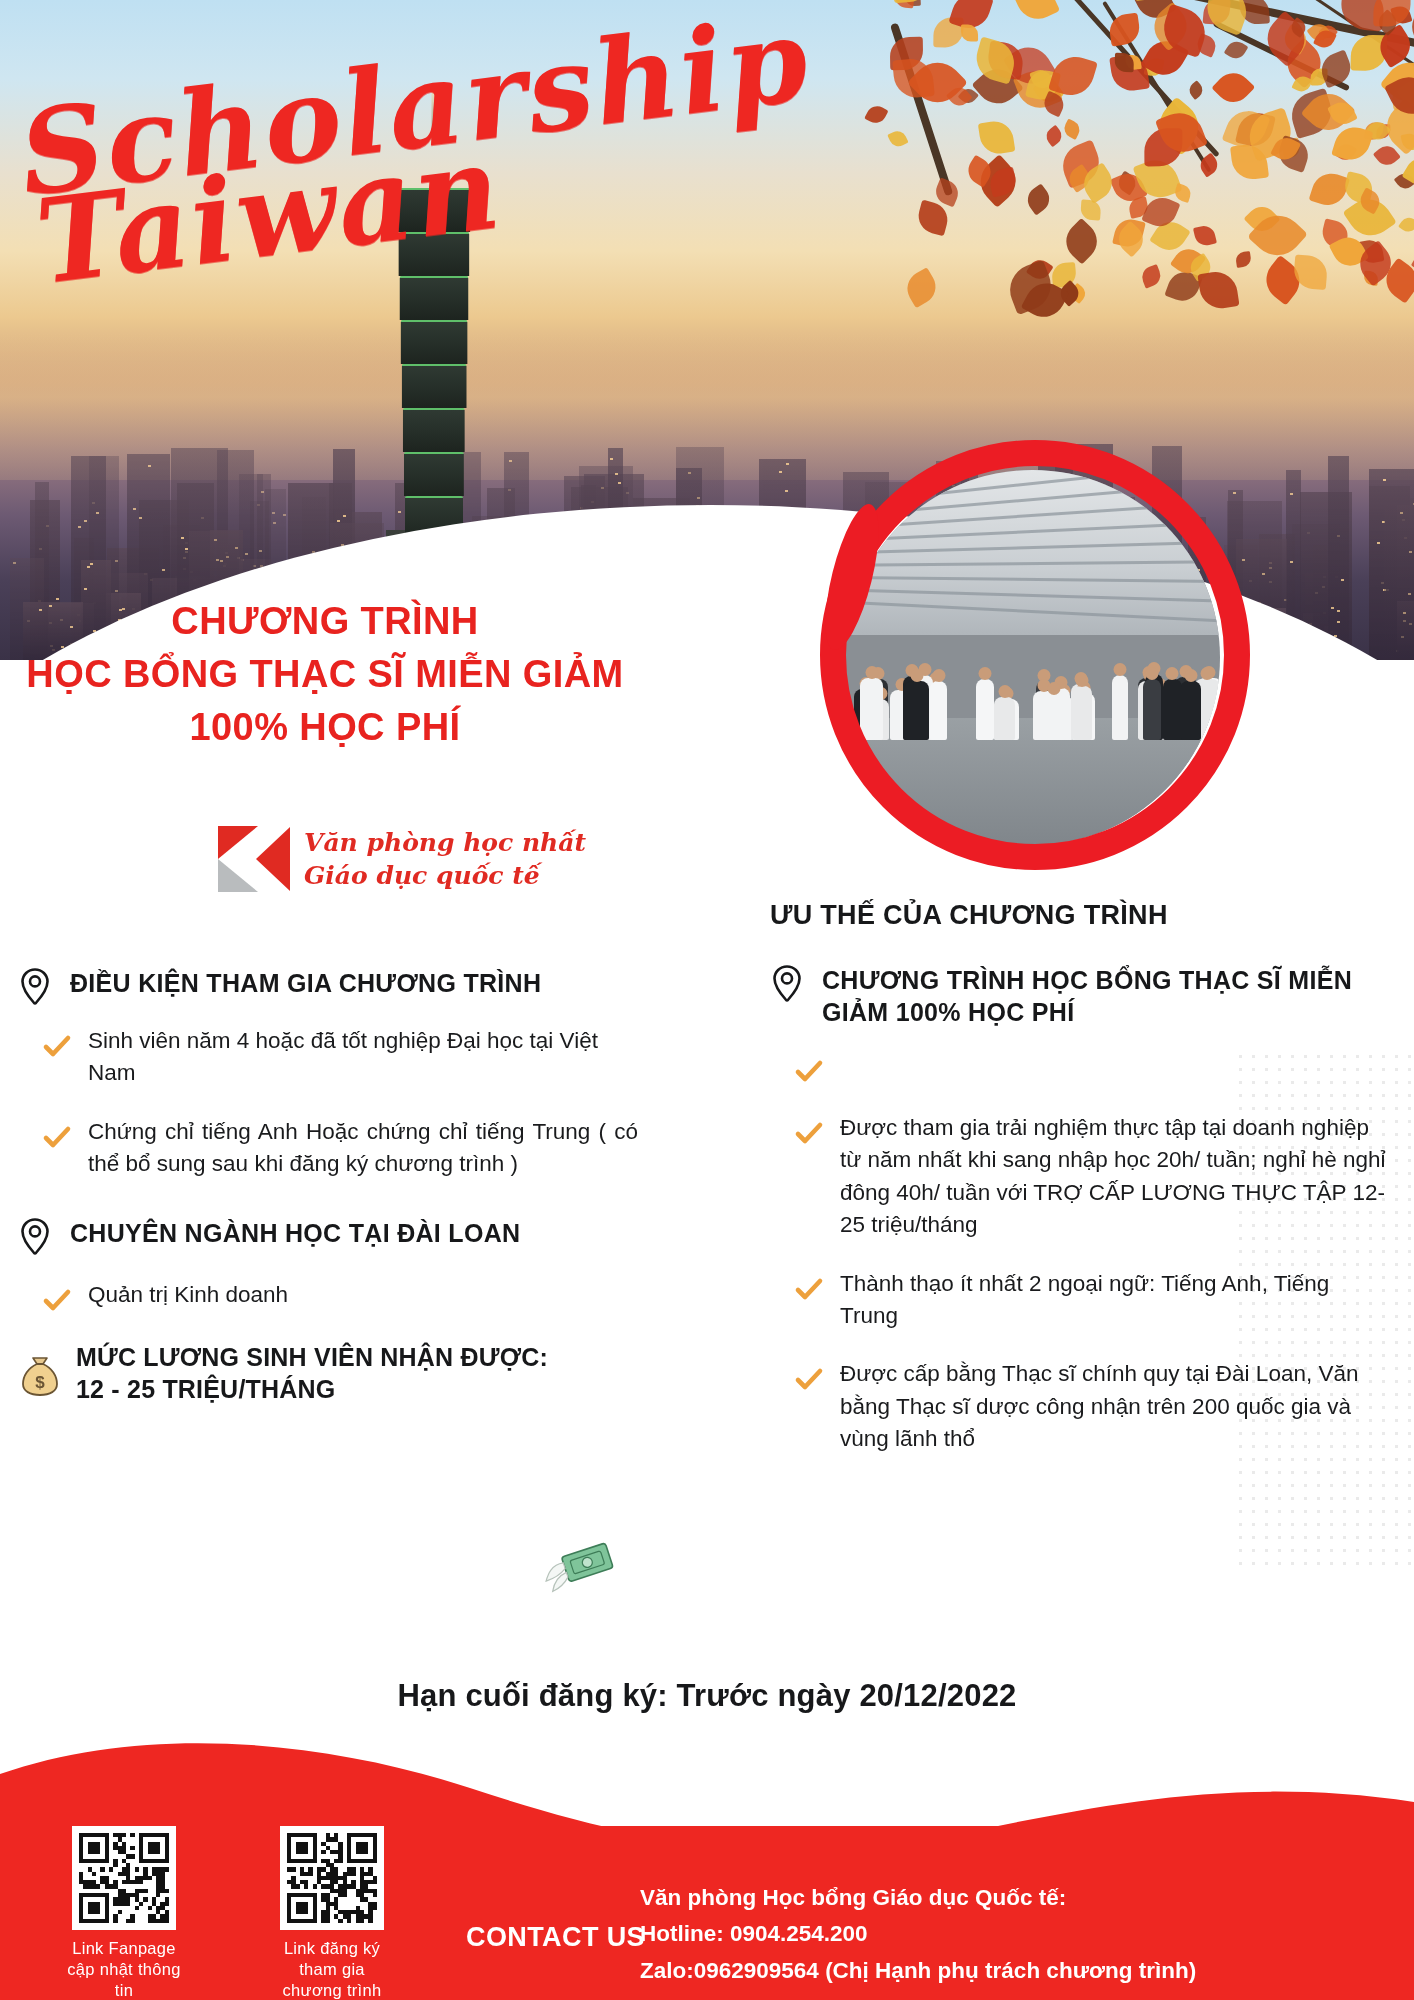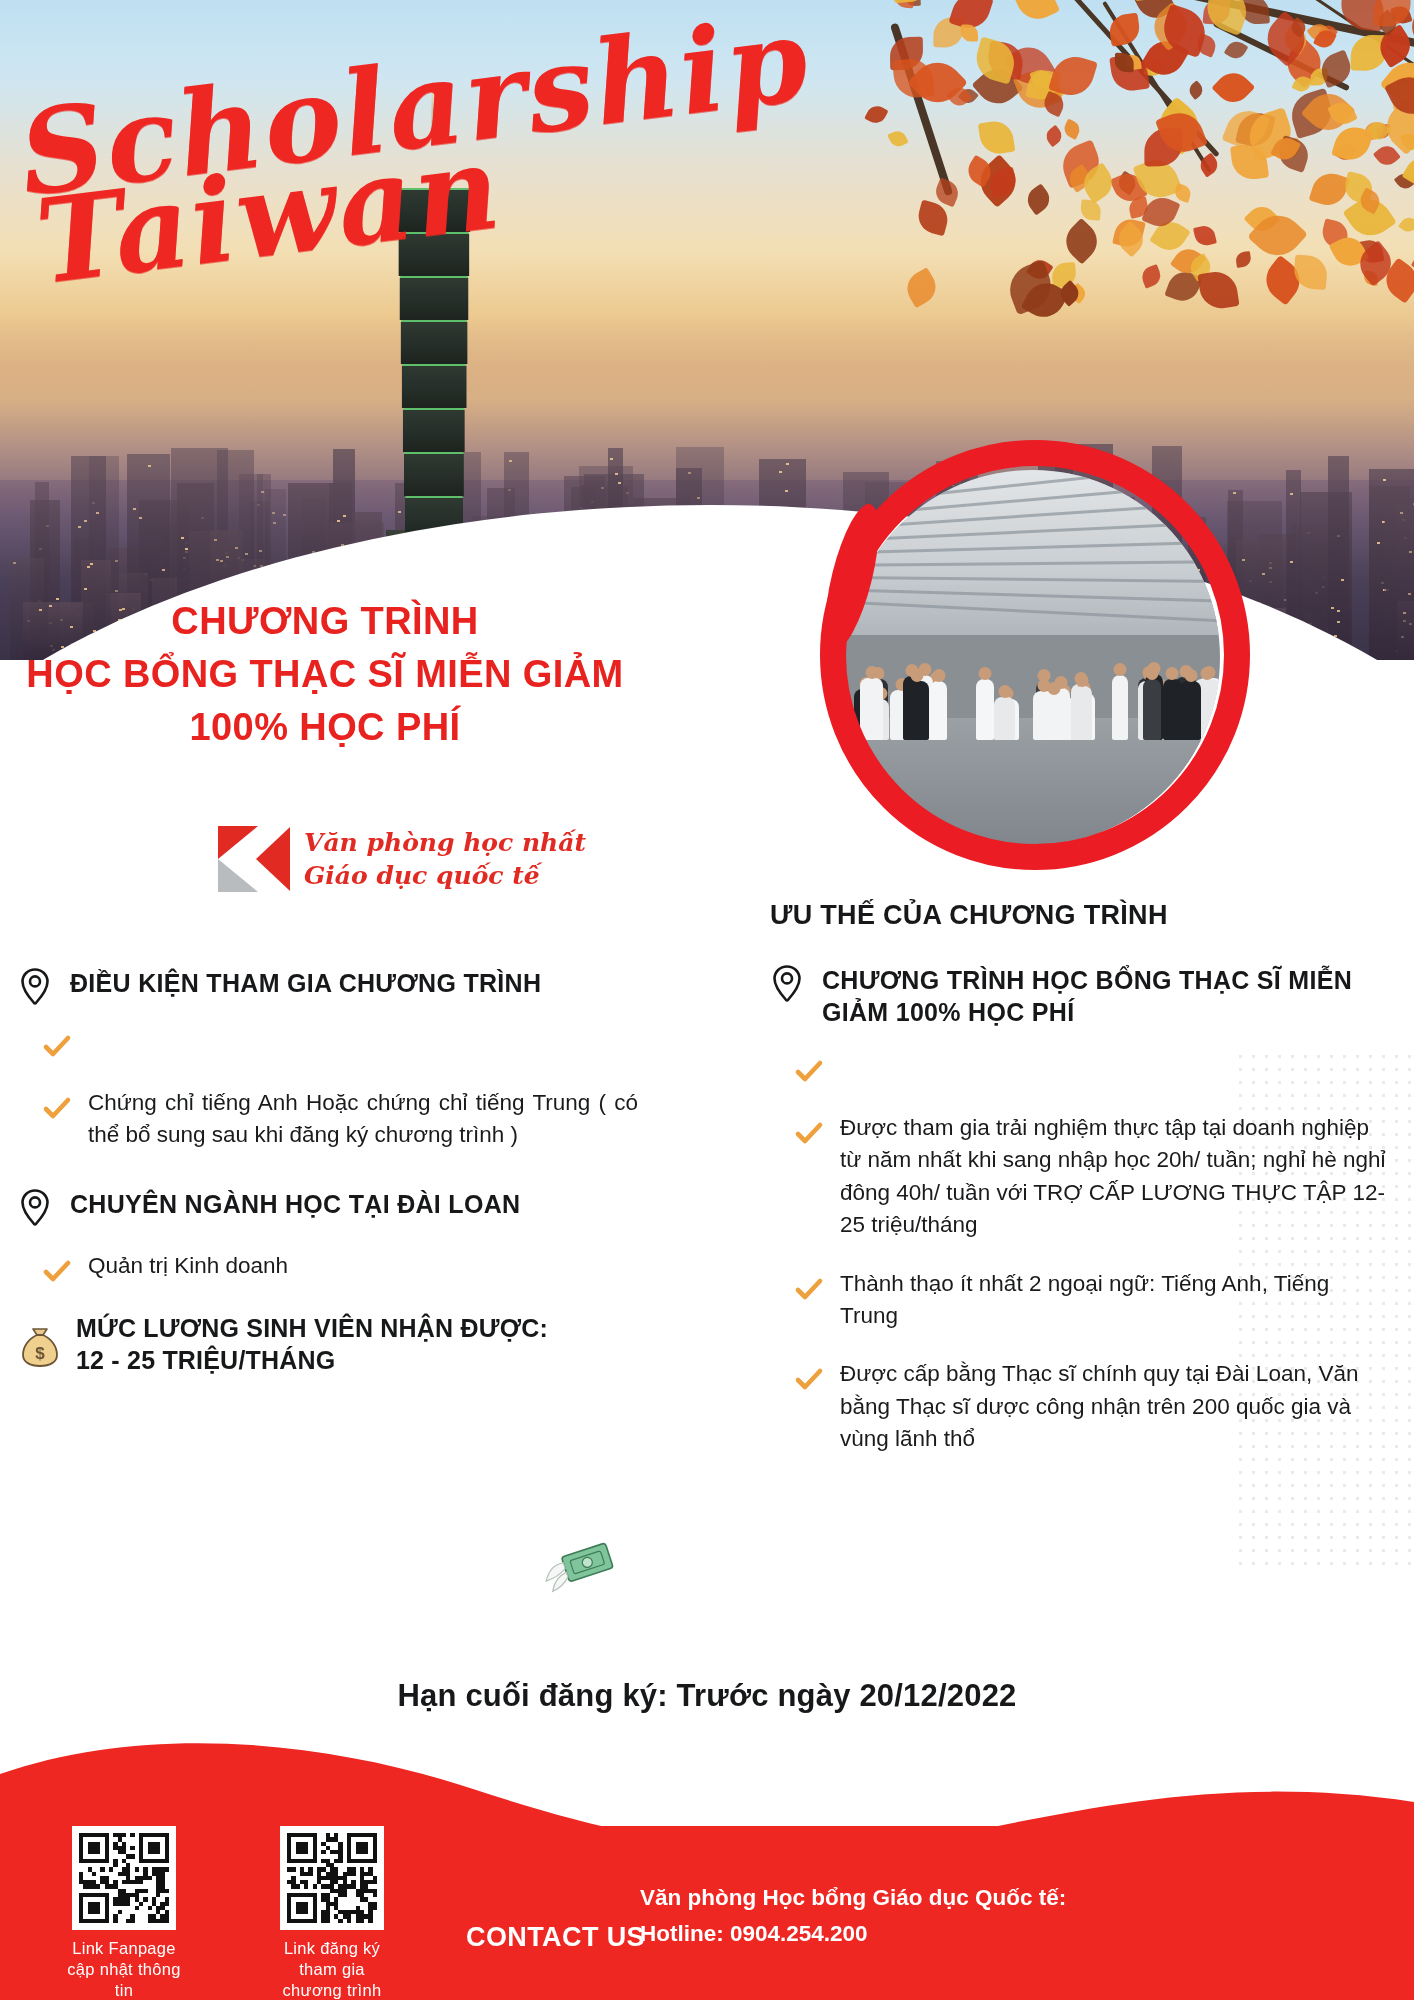--- a/index.html
+++ b/index.html
@@ -1533,20 +1533,21 @@
         <circle cx="17" cy="14.4" r="5" fill="none" stroke="#17181a" stroke-width="2.6"></circle>
       </svg>
       <div class="section-title">ĐIỀU KIỆN THAM GIA CHƯƠNG TRÌNH</div>
     </div>
 
     <div class="bullets">
       <div class="bullet">
         <svg class="check" viewBox="0 0 30 30">
           <path d="M4 16 L11 23 L26 7" fill="none" stroke="#eda03c" stroke-width="4.6" stroke-linecap="round" stroke-linejoin="round"></path>
         </svg>
+        <div class="bullet-text">Sinh viên năm 4 hoặc đã tốt nghiệp Đại học tại Việt Nam</div>
       </div>
       <div class="bullet">
         <svg class="check" viewBox="0 0 30 30">
           <path d="M4 16 L11 23 L26 7" fill="none" stroke="#eda03c" stroke-width="4.6" stroke-linecap="round" stroke-linejoin="round"></path>
         </svg>
         <div class="bullet-text just">Chứng chỉ tiếng Anh Hoặc chứng chỉ tiếng Trung ( có thể bổ sung sau khi đăng ký chương trình )</div>
       </div>
     </div>
 
     <div class="subhead-row">
@@ -2532,15 +2533,16 @@
           </div>
       </div>
       <div class="qr-cap">Link đăng ký tham gia chương trình</div>
     </div>
   </div>
 
   <div class="contact-us">CONTACT US</div>
   <div class="contact-lines">
     <div>Văn phòng Học bổng Giáo dục Quốc tế:</div>
     <div>Hotline: 0904.254.200</div>
+    <div>Zalo:0962909564 (Chị Hạnh phụ trách chương trình)</div>
   </div>
 
 </div>
 
 </body></html>

